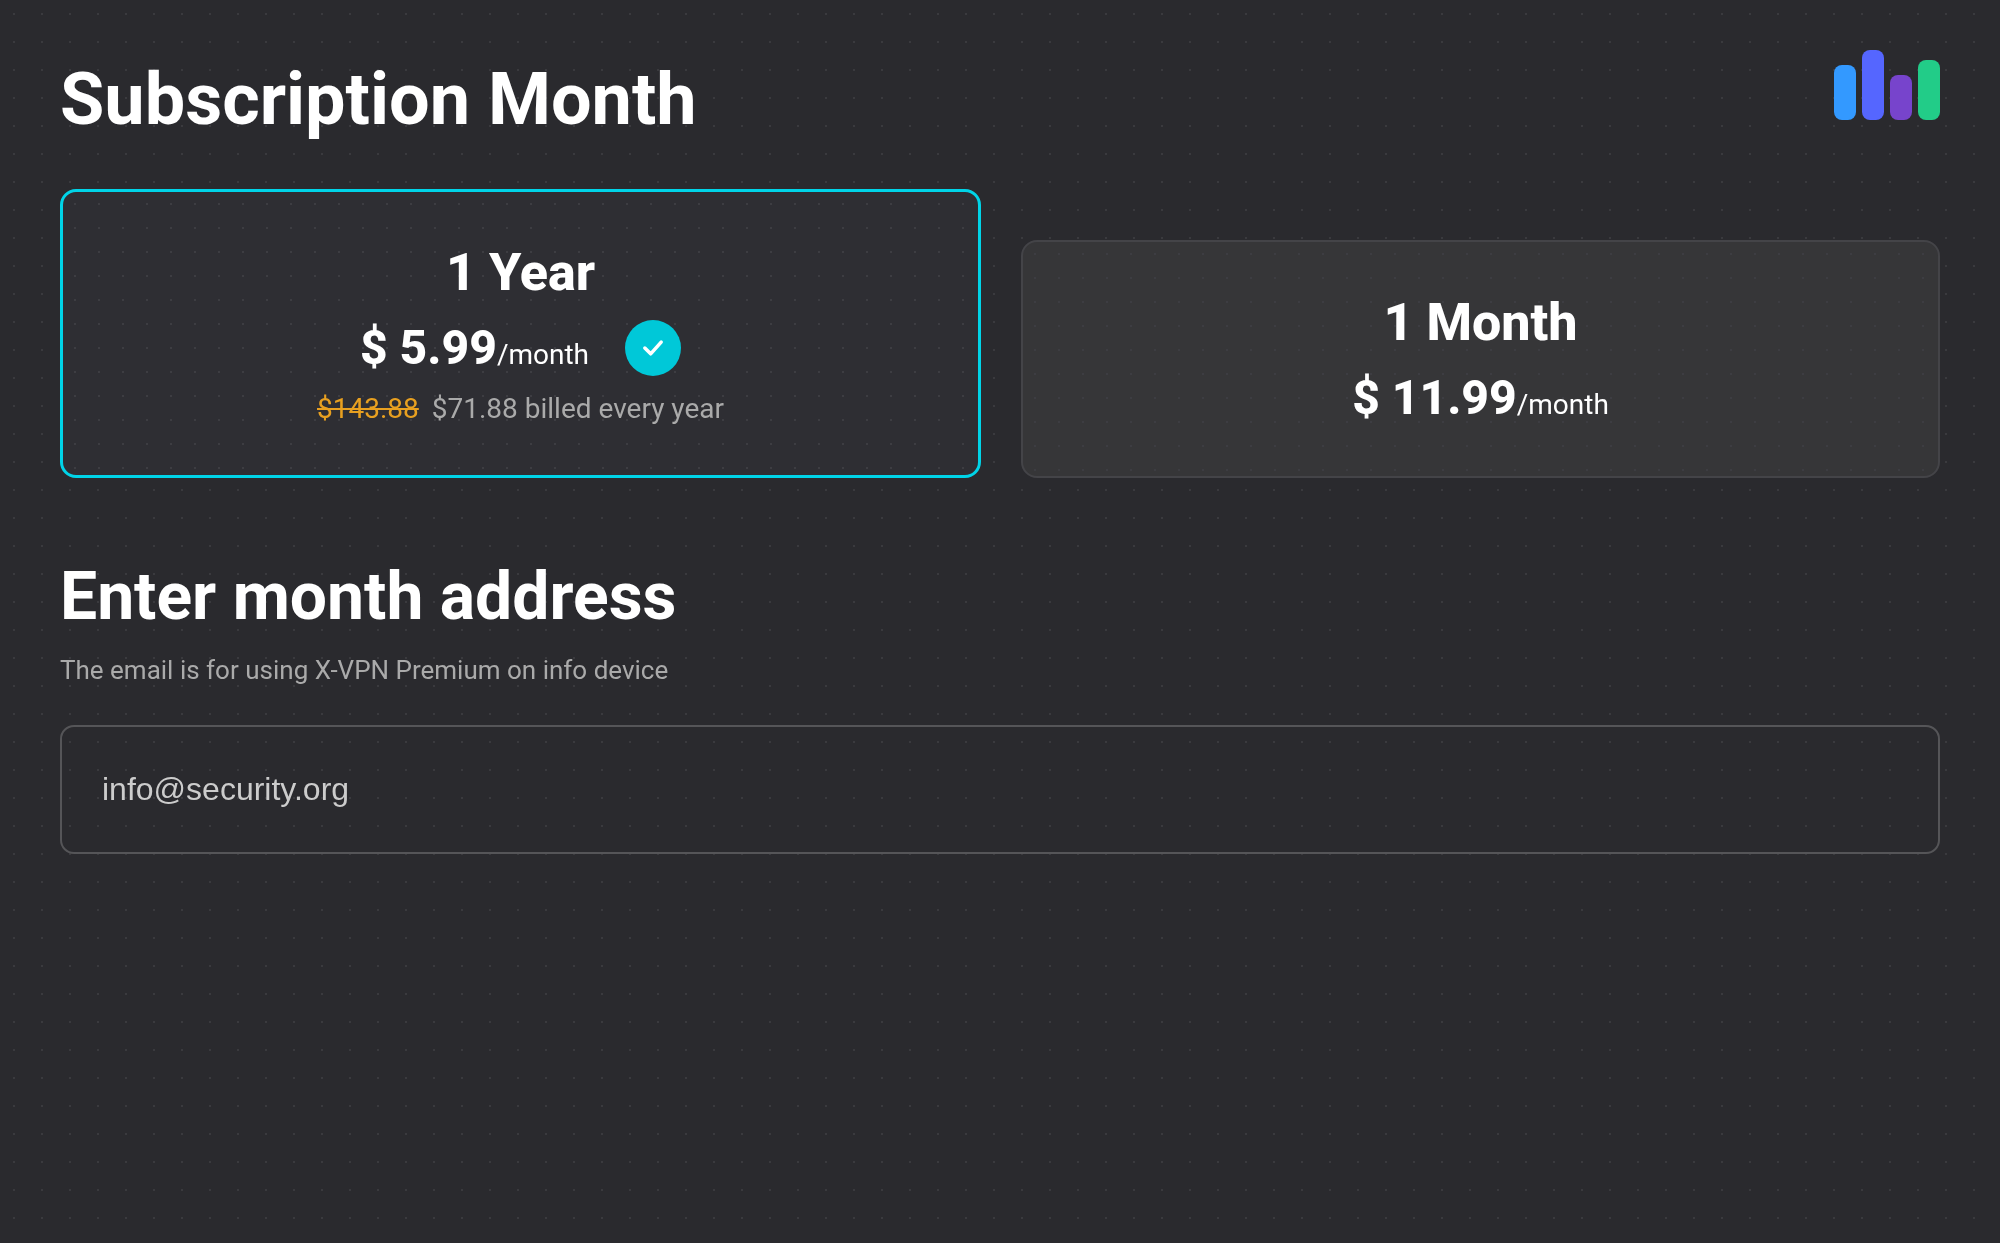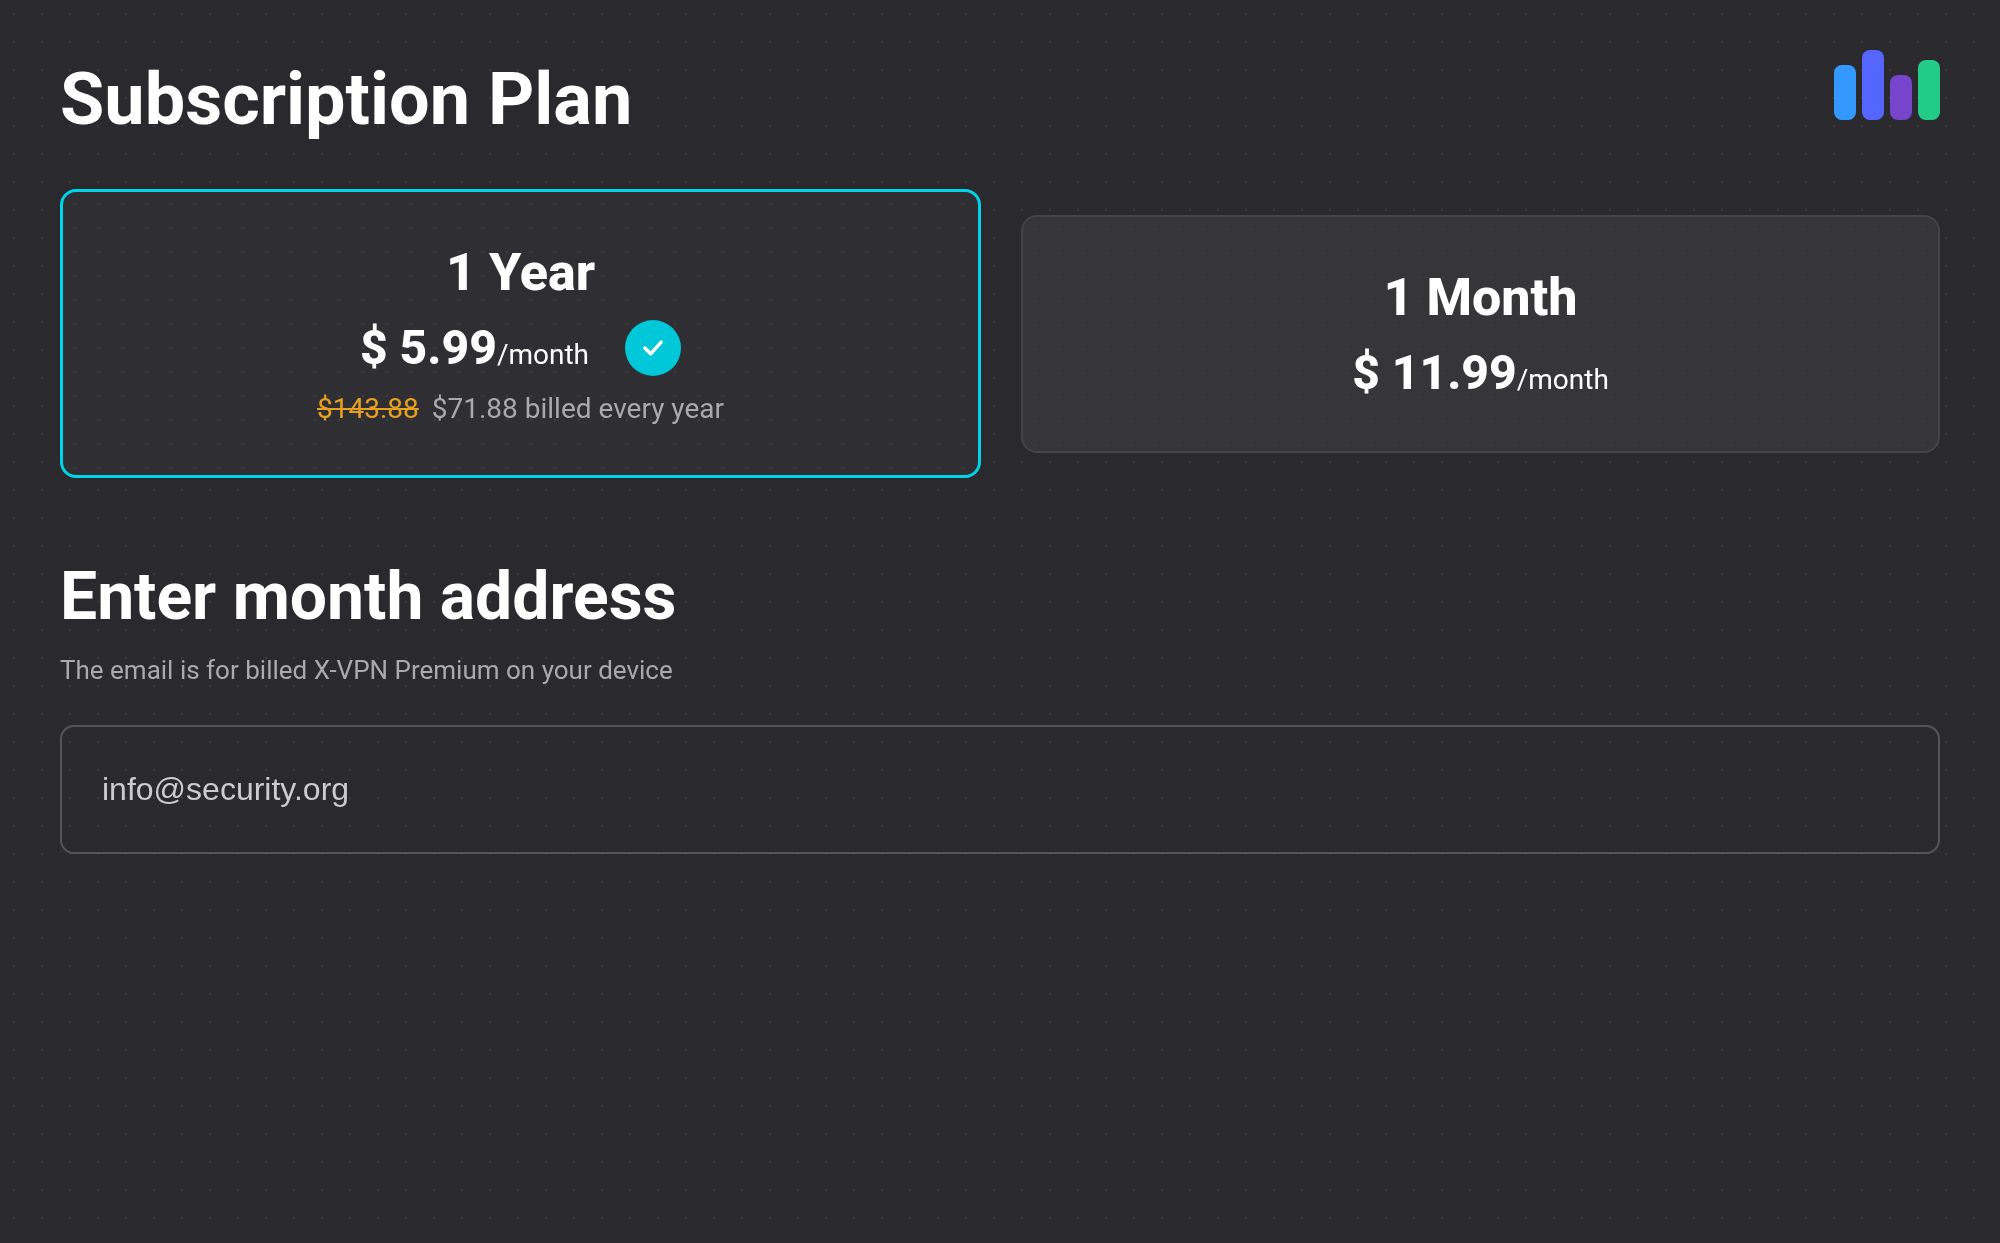--- a/index.html
+++ b/index.html
@@ -25,21 +25,21 @@
       font-weight: 700;
       color: #ffffff;
       margin-bottom: 50px;
       line-height: 1.1;
     }
 
     .plans-row {
       display: flex;
       gap: 40px;
       margin-bottom: 80px;
-      align-items: center;
+      align-items: flex-end;
     }
 
     .plan-card {
       flex: 1;
       border-radius: 16px;
       padding: 50px 60px;
       cursor: pointer;
       position: relative;
       background-color: #333338;
       background-image: radial-gradient(circle, #3d3d42 1px, transparent 1px);
@@ -185,21 +185,21 @@
 </head>
 <body>
 
 <div class="logo-area">
   <div class="logo-bar logo-bar-1"></div>
   <div class="logo-bar logo-bar-2"></div>
   <div class="logo-bar logo-bar-3"></div>
   <div class="logo-bar logo-bar-4"></div>
 </div>
 
-<h1 class="page-title">Subscription Plan</h1>
+<h1 class="page-title">Subscription Month</h1>
 
 <div class="plans-row">
 
   <div class="plan-card selected">
     <div class="plan-card-inner">
       <div class="plan-name">1 Year</div>
       <div class="plan-price-row">
         <div class="plan-price">
           <span>$ 5.99</span><span class="per-month">/month</span>
         </div>
@@ -224,17 +224,17 @@
           <span>$ 11.99</span><span class="per-month">/month</span>
         </div>
       </div>
     </div>
   </div>
 
 </div>
 
 <div>
   <h2 class="section-title">Enter month address</h2>
-  <p class="section-subtitle">The email is for billed X-VPN Premium on your device</p>
+  <p class="section-subtitle">The email is for using X-VPN Premium on info device</p>
   <div class="email-input-wrapper">
     <input class="email-input" type="email" value="info@security.org" placeholder="Enter your email" style="">
   </div>
 </div>
 
 </body></html>

